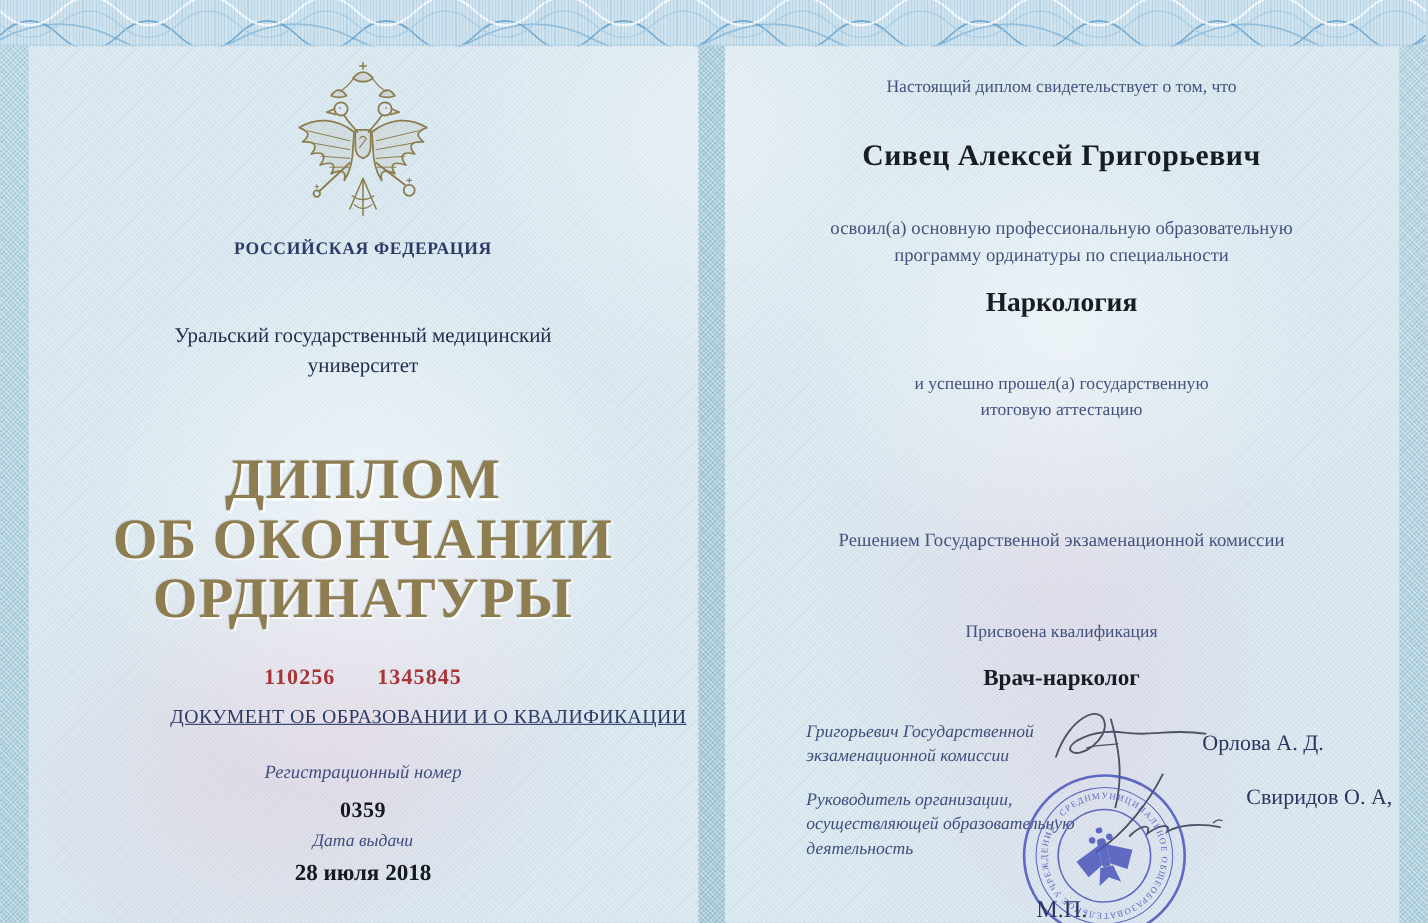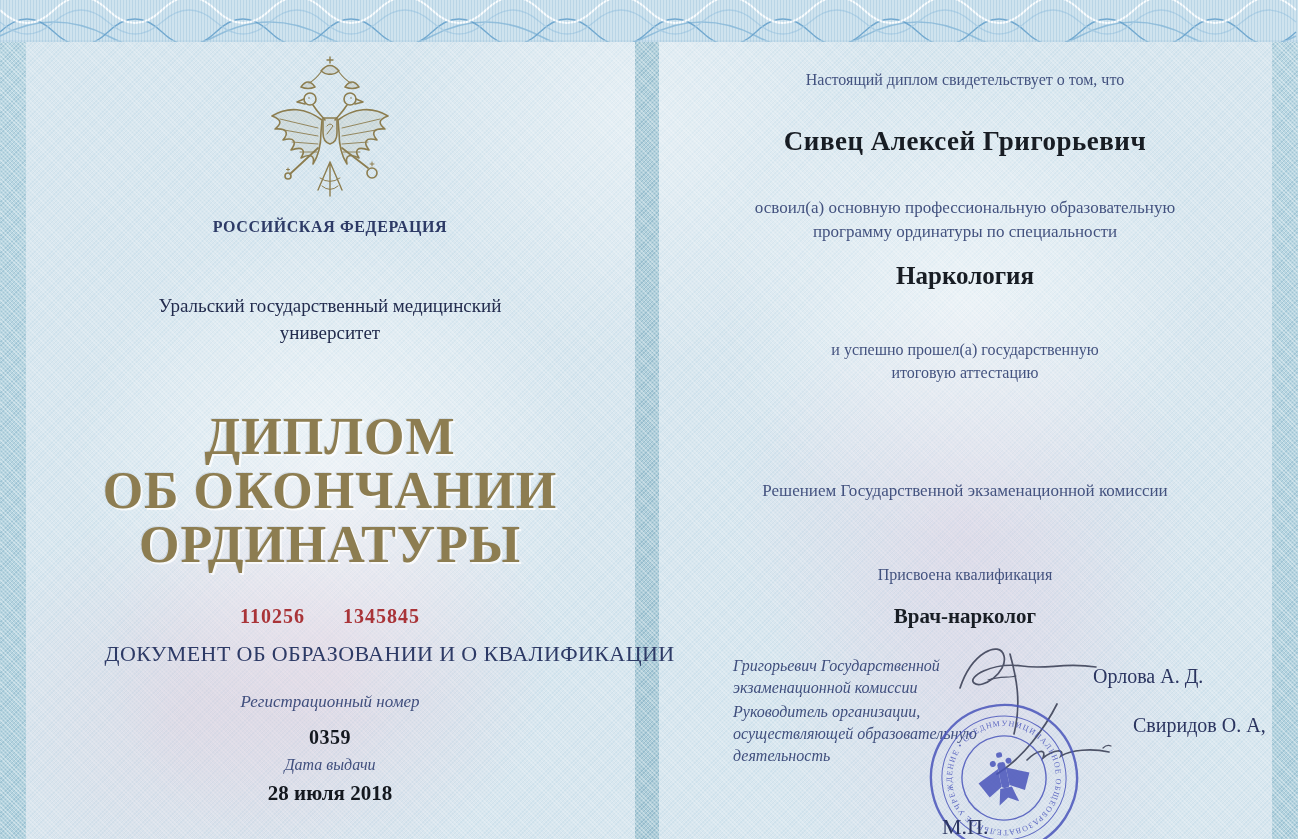--- a/index.html
+++ b/index.html
@@ -41,41 +41,41 @@
       color:#2d3a66;letter-spacing:0.6px;}
   .uni{left:80px;width:500px;font-size:19px;color:#232c4e;}
   .uni-1{top:295px;} .uni-2{top:322px;}
   .title-line{left:30px;width:600px;font-size:52px;line-height:54px;font-weight:bold;
       color:#8d7d51;letter-spacing:1px;
       text-shadow:2px 2px 0 rgba(255,255,255,0.75), -1px -1px 0 rgba(120,140,160,0.18);}
   .title-1{top:410px;} .title-2{top:464px;} .title-3{top:518px;}
   .serial{left:40px;top:605px;width:580px;font-size:20px;font-weight:bold;color:#a93438;letter-spacing:1px;text-align:center;}
   .serial span{display:inline-block;}
   .serial .gap{width:38px;}
-  .doctype{left:20px;top:641px;width:739px;font-size:22px;color:#2d3a66;letter-spacing:0.4px;}
+  .doctype{left:20px;top:641px;width:739px;font-size:18px;color:#2d3a66;letter-spacing:0.4px;text-decoration:underline;}
   .lbl-italic{font-style:italic;color:#3f4e7d;}
   .reg-label{left:80px;top:692px;width:500px;font-size:17px;}
   .reg-value{left:80px;top:726px;width:500px;font-size:20px;font-weight:bold;color:#14181f;letter-spacing:0.5px;}
   .date-label{left:80px;top:756px;width:500px;font-size:16px;}
   .date-value{left:80px;top:781px;width:500px;font-size:21px;font-weight:bold;color:#14181f;}
   
   .rp{left:700px;width:530px;}
   .intro{top:71px;font-size:16px;color:#43527f;}
   .holder{top:126px;font-size:27px;font-weight:bold;color:#181d24;letter-spacing:0.5px;}
   .prog-1{top:198px;font-size:17px;color:#43527f;}
   .prog-2{top:222px;font-size:17px;color:#43527f;}
   .spec{top:262px;font-size:25px;font-weight:bold;color:#181d24;}
   .att-1{top:341px;font-size:16px;color:#43527f;}
   .att-2{top:364px;font-size:16px;color:#43527f;}
   .commission{top:481px;font-size:17px;color:#43527f;}
   .qual-label{top:566px;font-size:16px;color:#43527f;}
   .qual{top:604px;font-size:21px;font-weight:bold;color:#181d24;}
   .sig-label{left:733px;width:250px;font-size:16px;font-style:italic;color:#3f4e7d;line-height:22px;text-align:left;}
   .chair-label{top:655px;}
-  .head-label{top:701px;}
+  .head-label{top:717px;}
   .sig-name{font-size:20px;color:#2b3560;text-align:left;}
   .chair-name{left:1093px;top:665px;width:180px;}
   .head-name{left:1133px;top:714px;width:165px;}
   .mp{left:942px;top:814px;width:60px;font-size:22px;color:#2b3560;text-align:left;}
   svg{display:block;}
 </style>
 </head>
 <body>
 
 <div class="doc">

